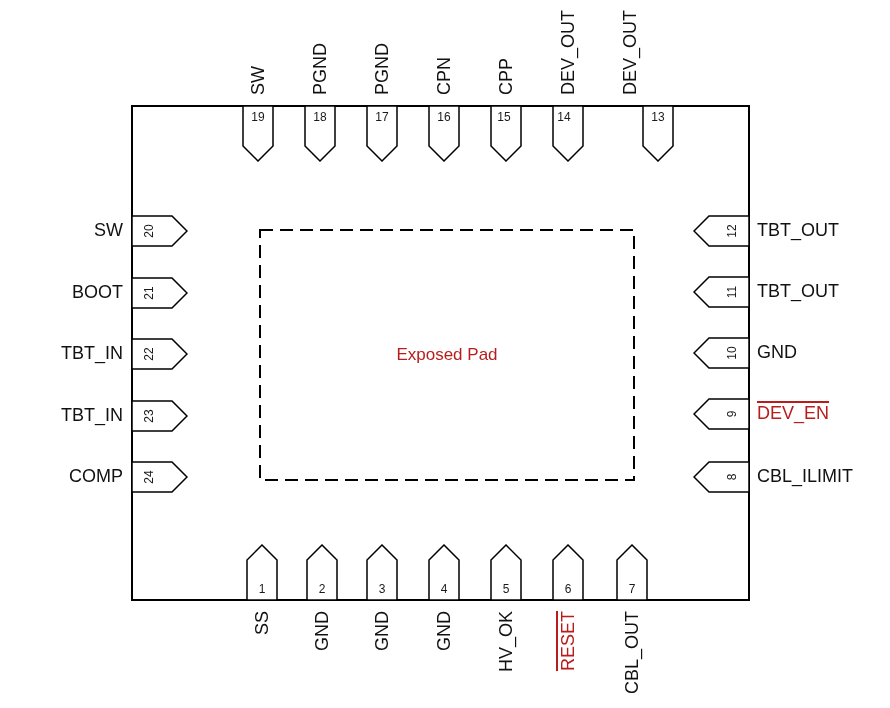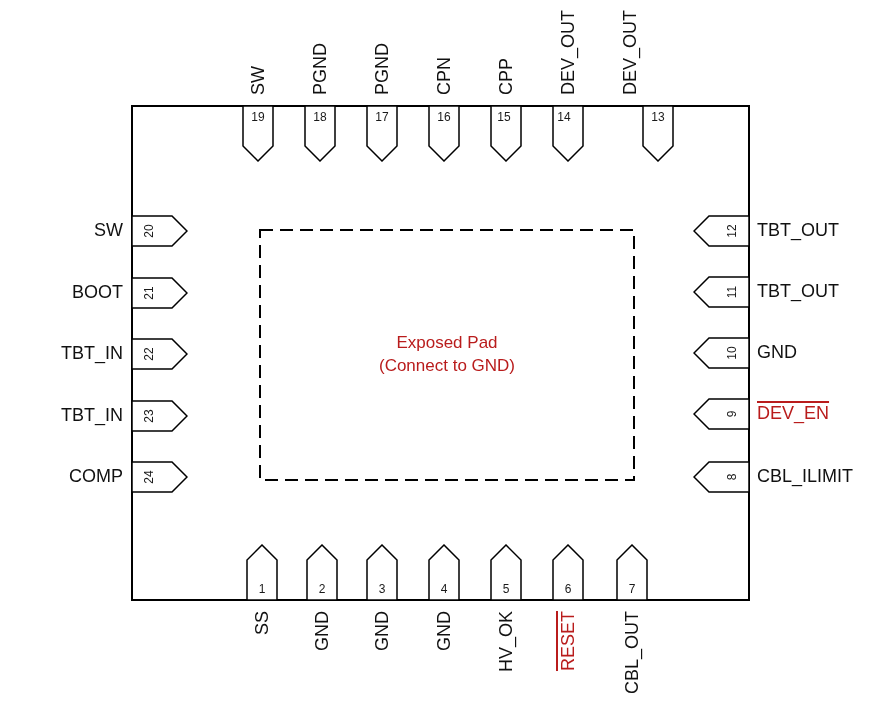--- a/index.html
+++ b/index.html
@@ -68,21 +68,20 @@
 
 <div class="canvas">
   <div class="chip-body"></div>
 
   <div class="exposed-pad">
     <svg class="pad-svg" width="378" height="254">
       <rect x="2" y="2" width="374" height="250" fill="none" stroke="#000" stroke-width="2" stroke-dasharray="13 7"></rect>
     </svg>
     <div class="pad-text">
       <div>Exposed Pad</div>
-      <div>(Connect to GND)</div>
     </div>
   </div>
 
   <div id="pins-layer">
       <div class="pin pin-top" style="left: 242px; top: 105px; width: 32px; height: 57px;">
         <svg width="32" height="57">
           <polygon points="1,1 31,1 31,41 16,56 1,41" fill="#fff" stroke="#000" stroke-width="1.5"></polygon>
         </svg>
         <span class="pin-num num-top">19</span>
       </div>

